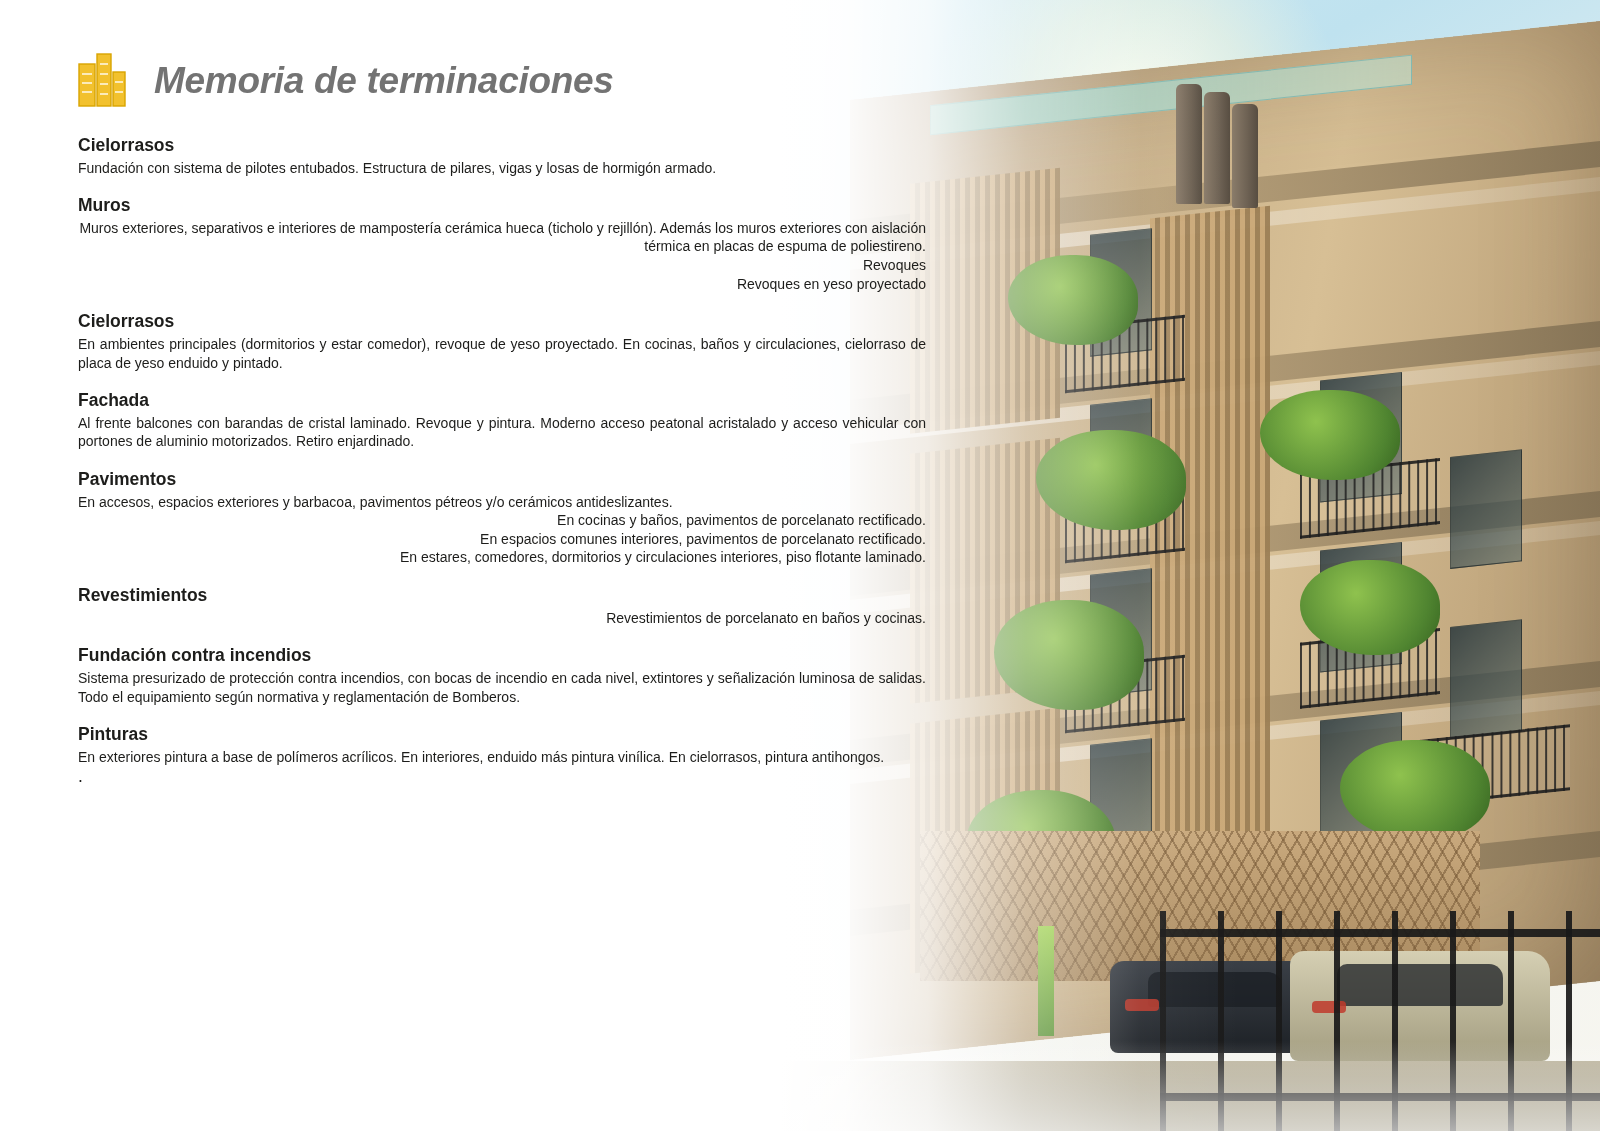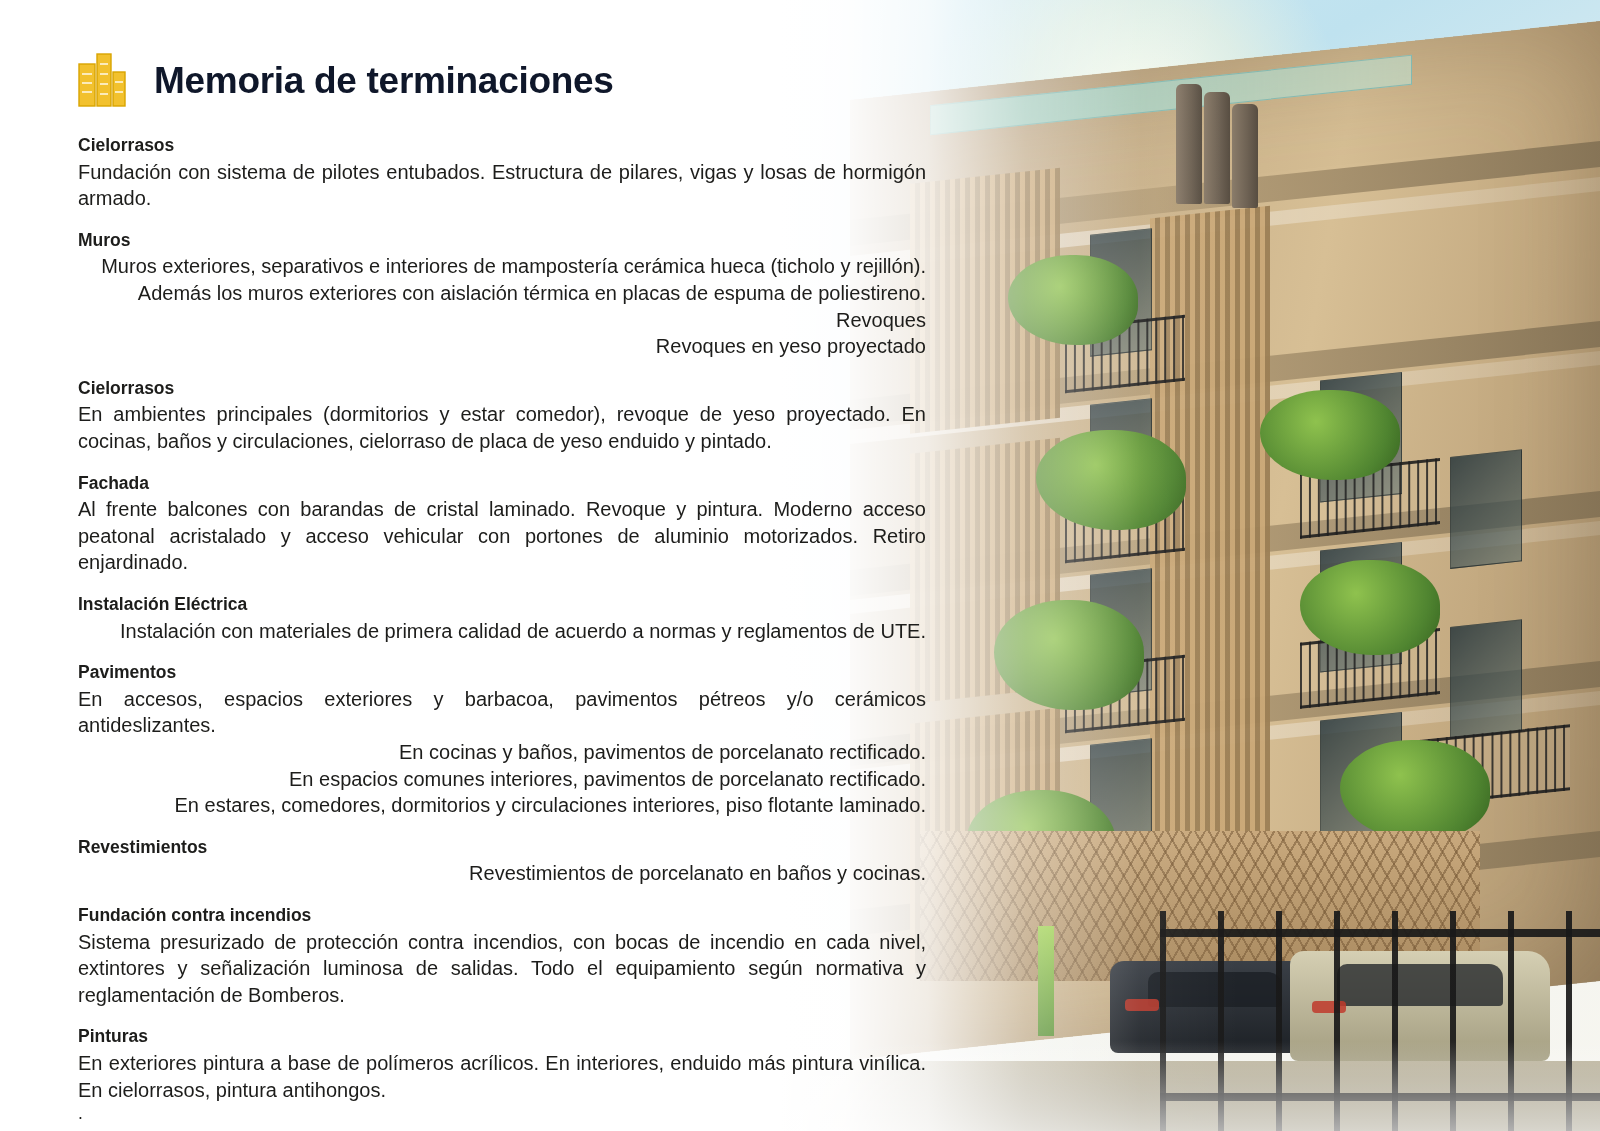--- a/index.html
+++ b/index.html
@@ -211,41 +211,42 @@
     margin: 52px 0 0 78px;
   }
   .logo-mark {
     width: 62px;
     height: 56px;
     flex: none;
   }
   .page-title {
     font-size: 37px;
     font-weight: 700;
-    color: #0f172a;
+    color: #737373;
     letter-spacing: -0.3px;
     line-height: 1;
+    font-style: italic;
   }
 
   .sections {
     margin: 26px 0 0 78px;
     width: 848px;
   }
   .section { margin-bottom: 17px; }
   .section:last-child { margin-bottom: 3px; }
 
   .sec-head {
     font-size: 17.5px;
     font-weight: 700;
     color: #1d1d1b;
     margin: 0 0 1px 0;
     line-height: 1.35;
   }
   .sec-para {
-    font-size: 20px;
+    font-size: 14px;
     color: #1d1d1b;
     line-height: 1.33;
     margin: 0;
     text-align: justify;
   }
   .sec-para.nojust { text-align: right; }
   .dot-line {
     font-size: 17.5px;
     color: #1d1d1b;
     line-height: 1.2;
@@ -367,24 +368,20 @@
     <div class="section">
       <div class="sec-head">Cielorrasos</div>
       <p class="sec-para">En ambientes principales (dormitorios y estar comedor), revoque de yeso proyectado. En cocinas, baños y circulaciones, cielorraso de placa de yeso enduido y pintado.</p>
     </div>
 
     <div class="section">
       <div class="sec-head">Fachada</div>
       <p class="sec-para">Al frente balcones con barandas de cristal laminado. Revoque y pintura. Moderno acceso peatonal acristalado y acceso vehicular con portones de aluminio motorizados. Retiro enjardinado.</p>
     </div>
 
-    <div class="section">
-      <div class="sec-head">Instalación Eléctrica</div>
-      <p class="sec-para nojust">Instalación con materiales de primera calidad de acuerdo a normas y reglamentos de UTE.</p>
-    </div>
 
     <div class="section">
       <div class="sec-head">Pavimentos</div>
       <p class="sec-para">En accesos, espacios exteriores y barbacoa, pavimentos pétreos y/o cerámicos antideslizantes.</p>
       <p class="sec-para nojust">En cocinas y baños, pavimentos de porcelanato rectificado.</p>
       <p class="sec-para nojust">En espacios comunes interiores, pavimentos de porcelanato rectificado.</p>
       <p class="sec-para nojust">En estares, comedores, dormitorios y circulaciones interiores, piso flotante laminado.</p>
     </div>
 
     <div class="section">

